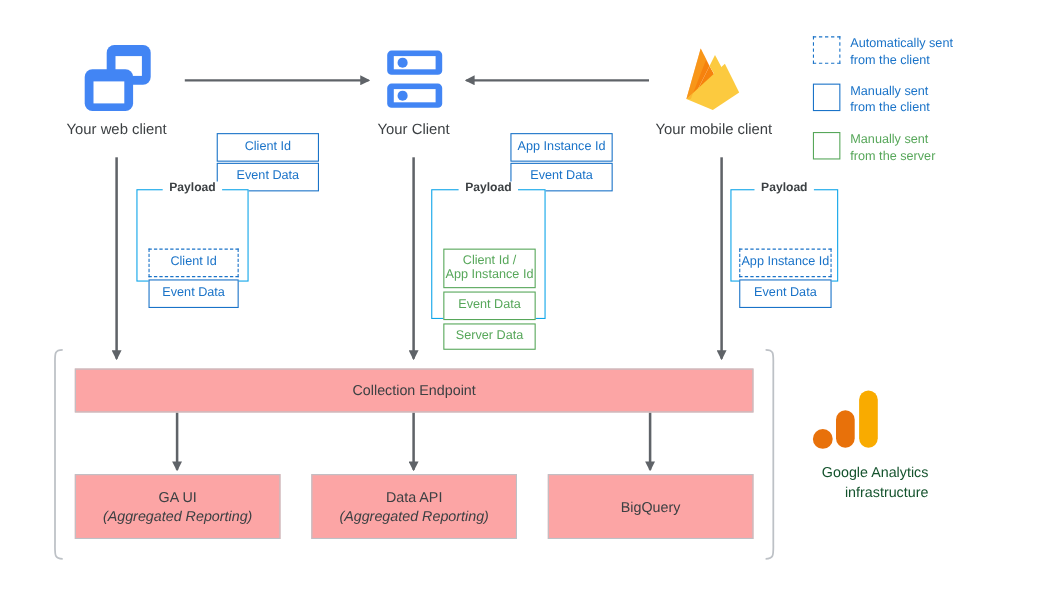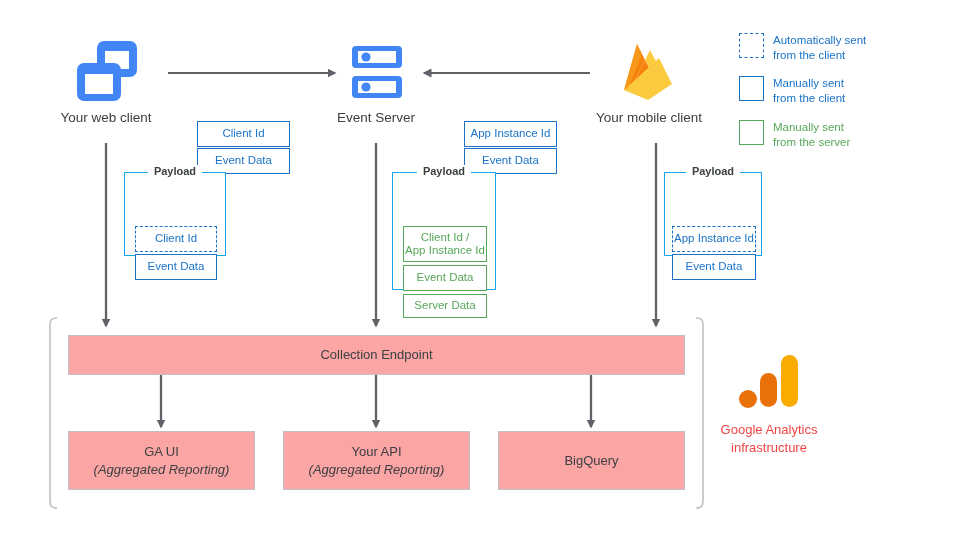--- a/index.html
+++ b/index.html
@@ -33,21 +33,21 @@
   .legend-row{display:flex;align-items:flex-start;gap:9px;}
   .legend-sw{width:25px;height:25px;box-sizing:border-box;flex:none;background:#fff;}
   .legend-sw.b{border:1.6px solid #1a73c8;}
   .legend-sw.bd{border:1.6px dashed #1a73c8;}
   .legend-sw.g{border:1.6px solid #57a75a;}
   .legend-txt{font-size:11.5px;line-height:1.28;white-space:pre-line;}
   .legend-txt.blue{color:#1a73c8;}
   .legend-txt.green{color:#57a75a;}
 
   svg{display:block;overflow:visible;}
-  .ga-caption{font-size:13px;color:#ef4444;text-align:center;line-height:1.35;}
+  .ga-caption{font-size:13px;color:#14532d;text-align:right;line-height:1.35;}
 </style>
 </head>
 <body>
 
 <svg class="abs" style="left:0;top:0;width:960px;height:540px;">
   <defs>
     <marker id="ah" markerWidth="9" markerHeight="9" refX="7.5" refY="4.5" orient="auto" markerUnits="userSpaceOnUse">
       <path d="M0,0 L9,4.5 L0,9 z" fill="#5f6368"></path>
     </marker>
     <marker id="ahl" markerWidth="9" markerHeight="9" refX="7.5" refY="4.5" orient="auto" markerUnits="userSpaceOnUse">
@@ -80,21 +80,21 @@
 <div class="abs node-label" style="left:36px;top:110px;width:140px;">Your web client</div>
 
 <svg class="abs" style="left:350px;top:44px;width:54px;height:56px;" viewBox="0 0 54 56">
   <rect x="2" y="2" width="50" height="22" rx="4" fill="#4285f4"></rect>
   <rect x="8" y="7" width="38" height="12" fill="#ffffff"></rect>
   <circle cx="16" cy="13" r="4.6" fill="#4285f4"></circle>
   <rect x="2" y="32" width="50" height="22" rx="4" fill="#4285f4"></rect>
   <rect x="8" y="37" width="38" height="12" fill="#ffffff"></rect>
   <circle cx="16" cy="43" r="4.6" fill="#4285f4"></circle>
 </svg>
-<div class="abs node-label" style="left:306px;top:110px;width:140px;">Event Server</div>
+<div class="abs node-label" style="left:306px;top:110px;width:140px;">Your Client</div>
 
 <svg class="abs" style="left:618px;top:38px;width:62px;height:66px;" viewBox="0 0 62 66">
   <path d="M6,52 L19,6 L27,22 L16,44 Z" fill="#f6820d"></path>
   <path d="M16,44 L27,22 L33,33 Z" fill="#f6820d"></path>
   <path d="M27,22 L32,12 L40,27 L34,34 Z" fill="#fcca3f"></path>
   <path d="M6,52 L41,20 L54,46 L30,62 Z" fill="#fcca3f"></path>
   <path d="M6,52 L19,6 L24,16 L10,52 Z" fill="#f9a825" opacity="0.55"></path>
 </svg>
 <div class="abs node-label" style="left:579px;top:110px;width:140px;">Your mobile client</div>
 
@@ -126,21 +126,21 @@
 
 <div class="abs gbox" style="left:68px;top:335px;width:617px;height:40px;">
   <span>Collection Endpoint</span>
 </div>
 
 <div class="abs gbox" style="left:68px;top:431px;width:187px;height:59px;">
   <span>GA UI</span>
   <span class="sub">(Aggregated Reporting)</span>
 </div>
 <div class="abs gbox" style="left:283px;top:431px;width:187px;height:59px;">
-  <span>Your API</span>
+  <span>Data API</span>
   <span class="sub">(Aggregated Reporting)</span>
 </div>
 <div class="abs gbox" style="left:498px;top:431px;width:187px;height:59px;text-align:right;">
   <span>BigQuery</span>
 </div>
 
 <svg class="abs" style="left:738px;top:353px;width:62px;height:62px;" viewBox="0 0 62 62">
   <rect x="43" y="2" width="17" height="52" rx="8.5" fill="#f9ab00"></rect>
   <rect x="22" y="20" width="17" height="34" rx="8.5" fill="#e8710a"></rect>
   <circle cx="10" cy="46" r="9" fill="#e8710a"></circle>

